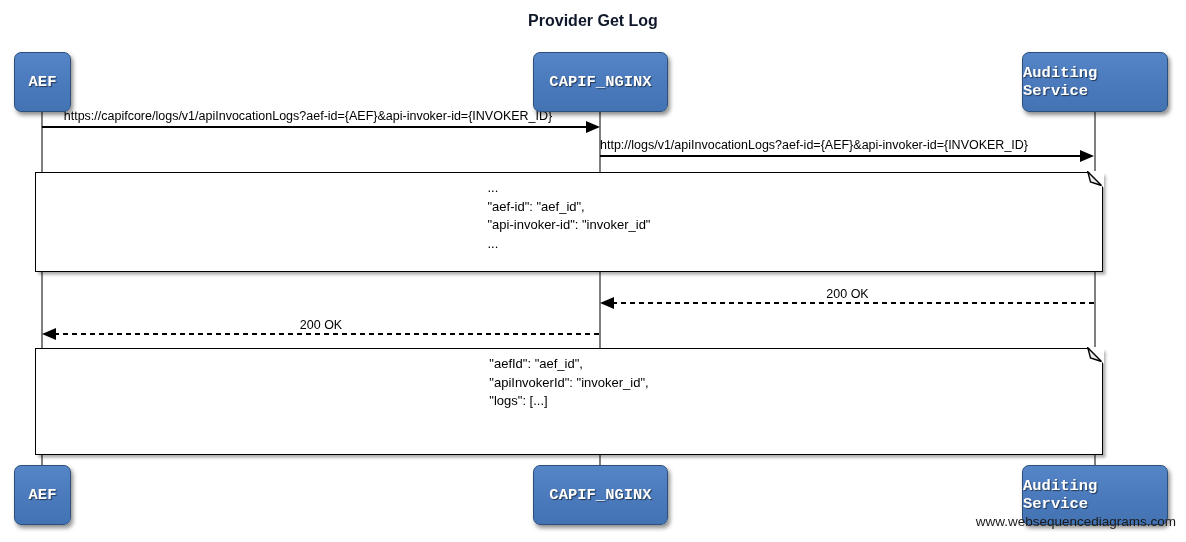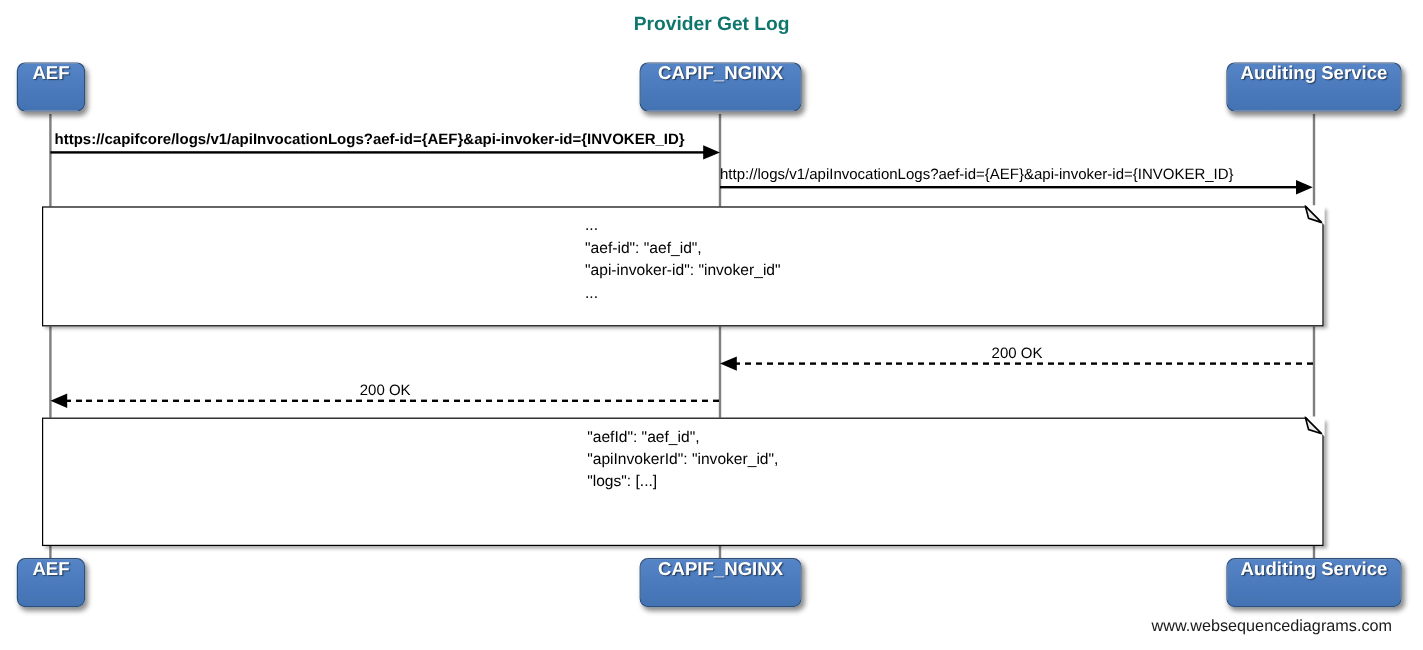--- a/index.html
+++ b/index.html
@@ -2,38 +2,39 @@
 <html><head>
 <meta charset="utf-8">
 <style>
   html, body { margin:0; padding:0; background:#ffffff; }
   body { font-family: "Liberation Sans", sans-serif; }
 
   .canvas { position:relative; width:1186px; height:542px; background:#ffffff; overflow:hidden; }
 
   .title {
     position:absolute; top:12px; left:0; width:100%;
-    text-align:center; font-weight:bold; font-size:16px; color:#0f766e;
+    text-align:center; font-weight:bold; font-size:16px; color:#0f172a;
     z-index:5;
   }
 
   .lifeline {
     position:absolute; top:95px; height:370px; width:2px;
     background:#7f7f7f; z-index:1;
   }
 
   .actor {
-    position:absolute; height:41px; box-sizing:border-box;
+    position:absolute; height:60px; box-sizing:border-box;
     background:linear-gradient(180deg,#5585c6 0%, #4a7abc 55%, #4373b2 100%);
     border:1px solid #2d4f7c; border-radius:7px;
     box-shadow:2px 3px 4px rgba(0,0,0,0.45);
     color:#ffffff; font-weight:bold; font-size:15.5px;
-    display:flex; align-items:flex-start; justify-content:center;
+    display:flex; align-items:center; justify-content:center;
     text-shadow:1px 1px 1px rgba(0,0,0,0.55);
     z-index:4;
+    font-family:Liberation Mono, monospace;
   }
 
   .msg-line { position:absolute; height:2px; background:#000; z-index:2; }
   .msg-line.dashed {
     background: repeating-linear-gradient(90deg,#000 0 5px, rgba(0,0,0,0) 5px 9px);
   }
 
   .arrow-head { position:absolute; width:0; height:0; z-index:2; }
   .arrow-head.right {
     border-top:6px solid transparent; border-bottom:6px solid transparent;
@@ -57,21 +58,21 @@
   }
   .note-text {
     font-size:13px; line-height:18.5px; padding-top:6px;
     text-align:left; color:#000;
   }
   .note-line { display:block; white-space:pre; min-height:18.5px; }
 
   .fold { position:absolute; top:-2px; right:-2px; z-index:4; }
 
   .footer {
-    position:absolute; top:514px; right:26px;
+    position:absolute; top:514px; right:10px;
     font-size:13.5px; color:#1a1a1a; z-index:5;
   }
 </style>
 </head>
 <body>
 
 <div class="canvas">
 
   <div class="title">Provider Get Log</div>
 
@@ -82,21 +83,21 @@
   <div class="actor" style="left:14px; top:52px; width:57px;">
     <span>AEF</span>
   </div>
   <div class="actor" style="left:533px; top:52px; width:135px;">
     <span>CAPIF_NGINX</span>
   </div>
   <div class="actor" style="left:1022px; top:52px; width:146px;">
     <span>Auditing Service</span>
   </div>
 
-  <div class="msg-label" style="left:42px; top:109px; width:532px;font-weight:bold;">https://capifcore/logs/v1/apiInvocationLogs?aef-id={AEF}&amp;api-invoker-id={INVOKER_ID}</div>
+  <div class="msg-label" style="left:42px; top:109px; width:532px;">https://capifcore/logs/v1/apiInvocationLogs?aef-id={AEF}&amp;api-invoker-id={INVOKER_ID}</div>
   <div class="msg-line" style="left:42px; top:126px; width:546px;"></div>
   <div class="arrow-head right" style="left:586px; top:121px;"></div>
 
   <div class="msg-label" style="left:600px; top:138px; width:409px;">http://logs/v1/apiInvocationLogs?aef-id={AEF}&amp;api-invoker-id={INVOKER_ID}</div>
   <div class="msg-line" style="left:600px; top:155px; width:482px;"></div>
   <div class="arrow-head right" style="left:1080px; top:150px;"></div>
 
   <div class="note" style="left:35px; top:172px; width:1068px; height:100px;">
     <svg class="fold" width="17" height="17" viewBox="0 0 17 17">
       <polygon points="0,-1 17,-1 17,17" fill="#ffffff"></polygon>

